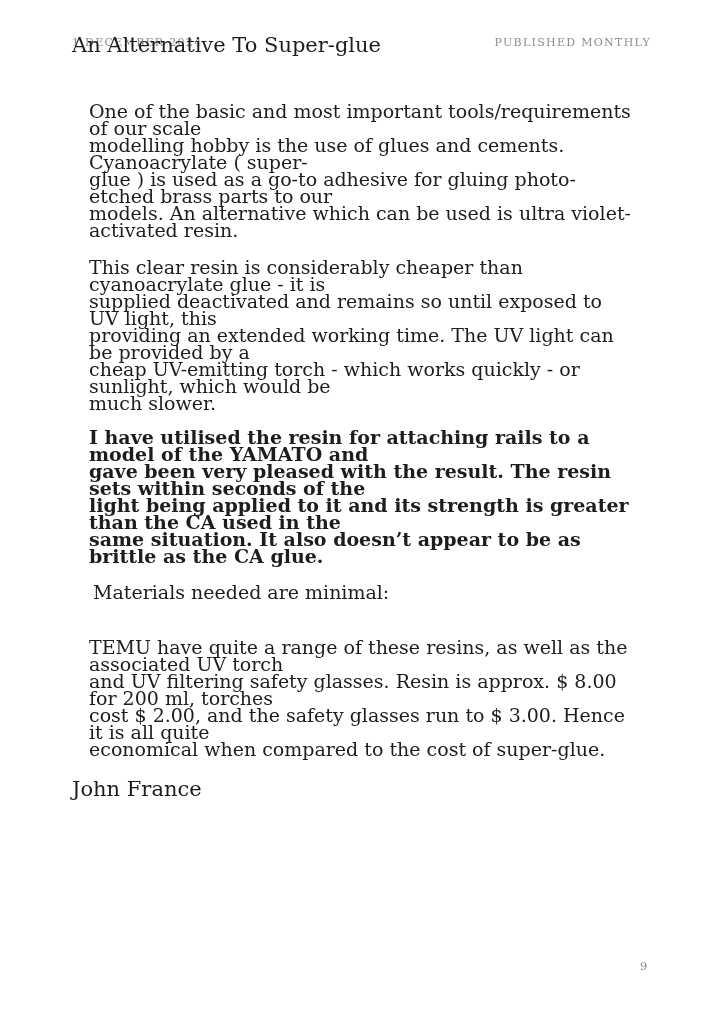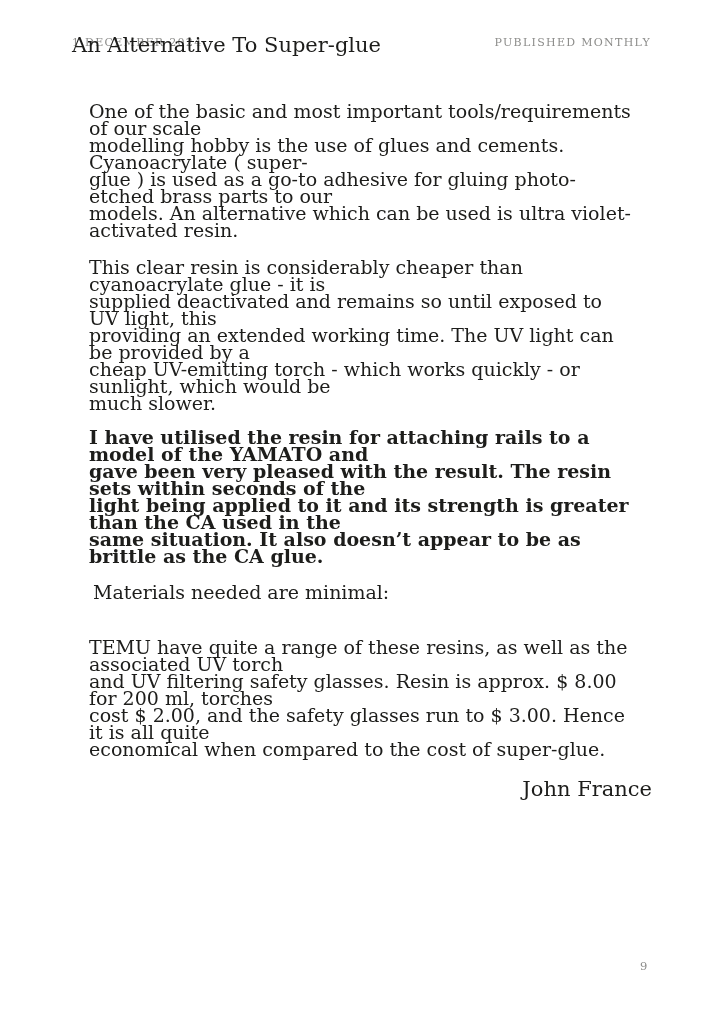--- a/index.html
+++ b/index.html
@@ -67,21 +67,20 @@
     line-height: 20px;
     padding-left: 3px;
   }
   .para.pricing { margin-top: 38px; }
   .para.advisory { margin-top: 20px; }
   .signature {
     margin: 17px 0 0 0;
     font-size: 21px;
     line-height: 28px;
     font-weight: 400;
-    text-align: right;
   }
   .page-number {
     position: absolute;
     top: 959px;
     left: 640px;
     font-size: 11.5px;
     color: #8c8c8a;
   }
 </style>
 </head>

